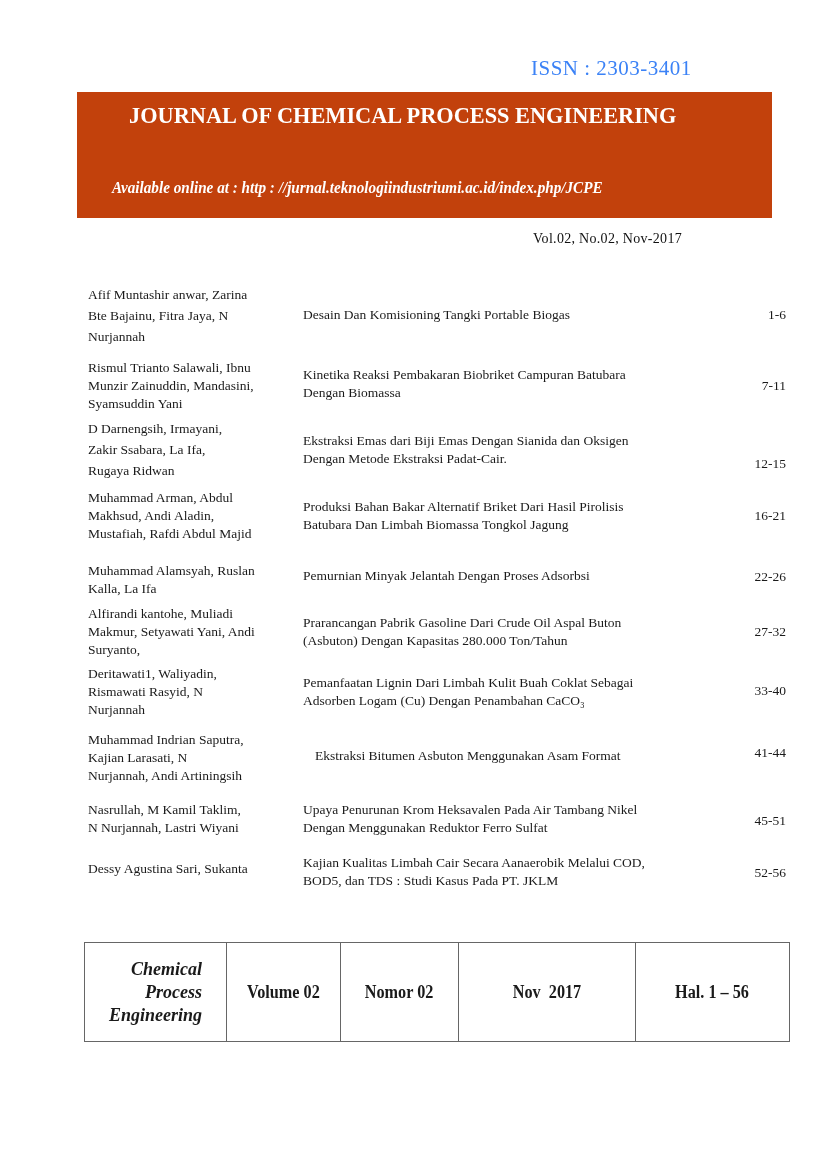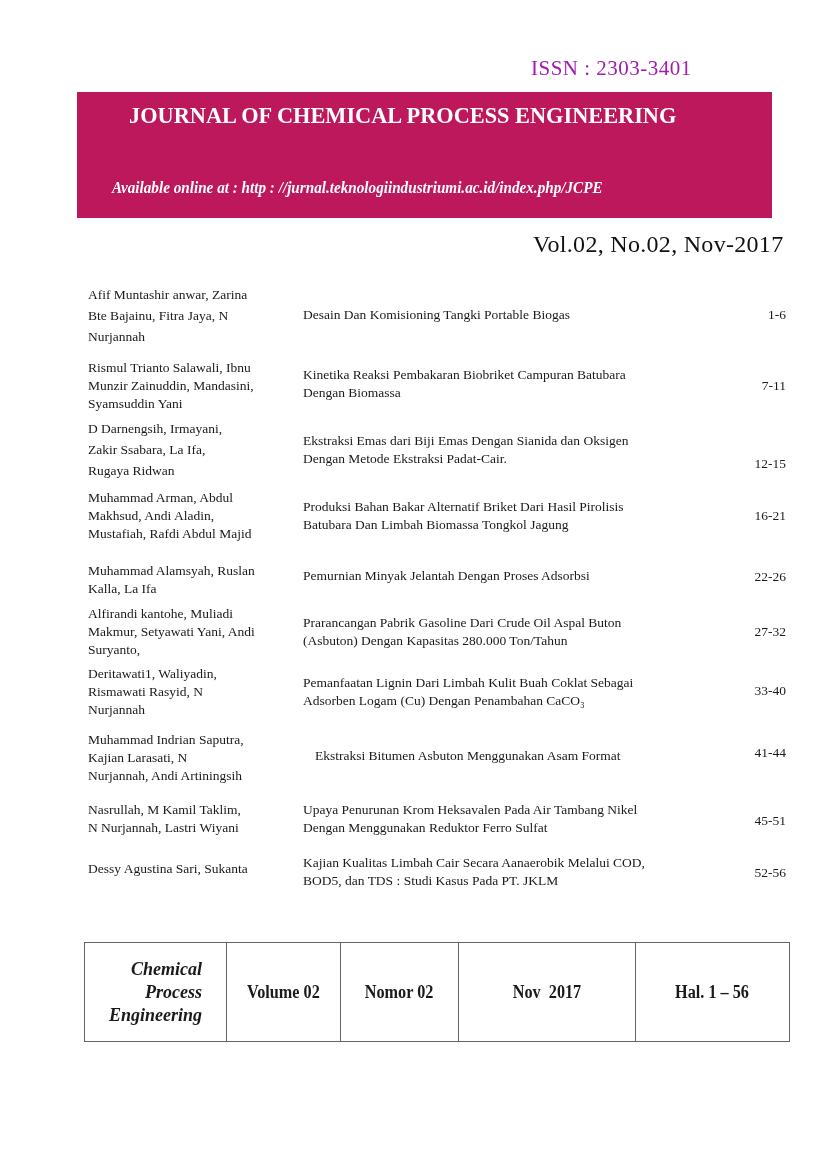--- a/index.html
+++ b/index.html
@@ -1,21 +1,21 @@
 <!DOCTYPE html>
 <html><head>
   <meta charset="utf-8">
   <style>
     html, body { margin: 0; padding: 0; background: #ffffff; }
     body { width: 827px; height: 1170px; position: relative; overflow: hidden; font-family: "Liberation Serif", "DejaVu Serif", serif; color: #1a1a1a; }
-    .issn { position: absolute; left: 531px; top: 56px; font-size: 21px; letter-spacing: 0.5px; color: #a21caf; }
-    .banner { position: absolute; left: 77px; top: 92px; width: 695px; height: 126px; background: #be185d; }
+    .issn { position: absolute; left: 531px; top: 56px; font-size: 21px; letter-spacing: 0.5px; color: #3b82f6; }
+    .banner { position: absolute; left: 77px; top: 92px; width: 695px; height: 126px; background: #c2410c; }
     .banner-title { position: absolute; left: 52px; top: 10px; font-size: 24px; font-weight: bold; color: #ffffff; letter-spacing: 0px; transform: scaleX(0.93); transform-origin: left top; white-space: nowrap; }
     .banner-url { position: absolute; left: 35px; top: 86px; font-size: 16.5px; font-style: italic; font-weight: bold; color: #ffffff; white-space: nowrap; transform: scaleX(0.92); transform-origin: left top; }
-    .volline { position: absolute; left: 533px; top: 231px; font-size: 24px; color: #111; letter-spacing: 0.3px; }
+    .volline { position: absolute; left: 533px; top: 231px; font-size: 14px; color: #111; letter-spacing: 0.3px; }
     .toc { position: absolute; left: 88px; top: 284px; width: 710px; }
     .entry { position: absolute; left: 0; width: 710px; font-size: 13.5px; line-height: 18px; }
     .authors { position: absolute; left: 0; width: 205px; }
     .title { position: absolute; left: 215px; width: 420px; }
     .pages { position: absolute; right: 12px; width: 60px; text-align: right; }
     .footer-table { position: absolute; left: 84px; top: 942px; width: 706px; height: 100px; border: 1.5px solid #666; display: flex; box-sizing: border-box; }
     .cell { border-right: 1.5px solid #666; display: flex; align-items: center; justify-content: center; text-align: right; font-weight: bold; font-size: 18px; box-sizing: border-box; }
     .cell:last-child { border-right: none; }
     .cell-journal { width: 142px; font-style: italic; line-height: 23px; }
     .cell-vol { width: 114px; }

